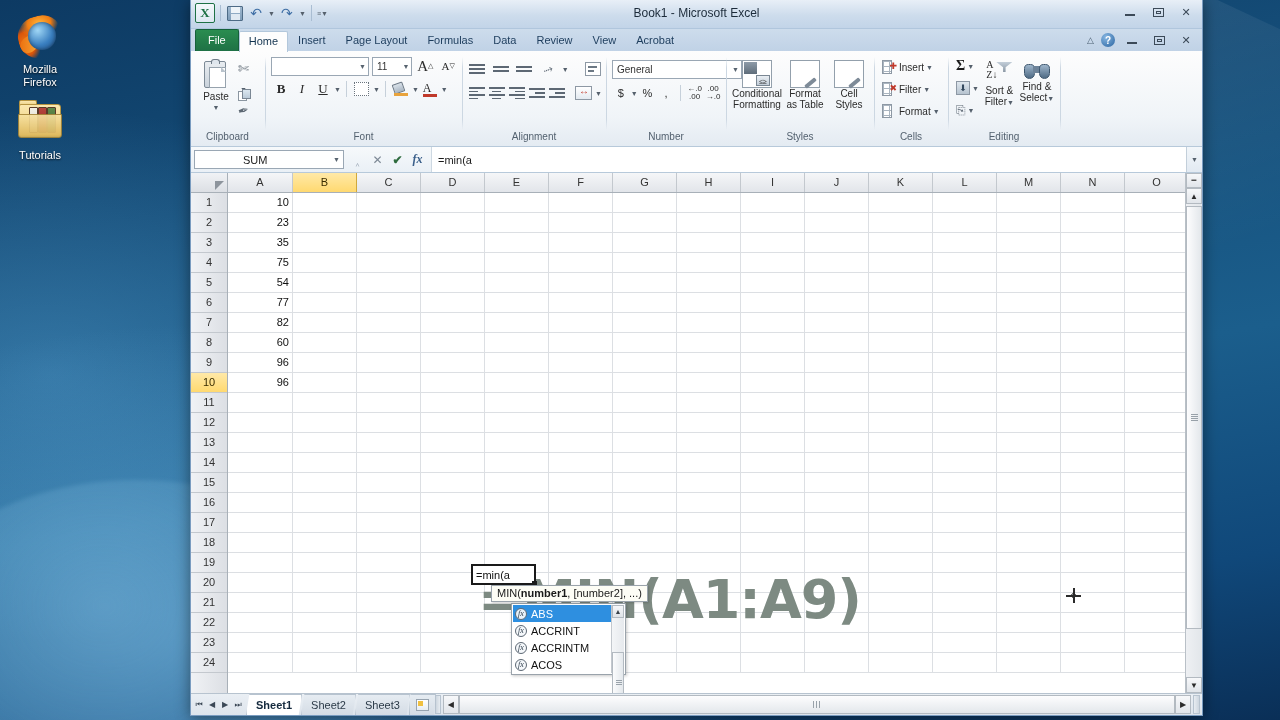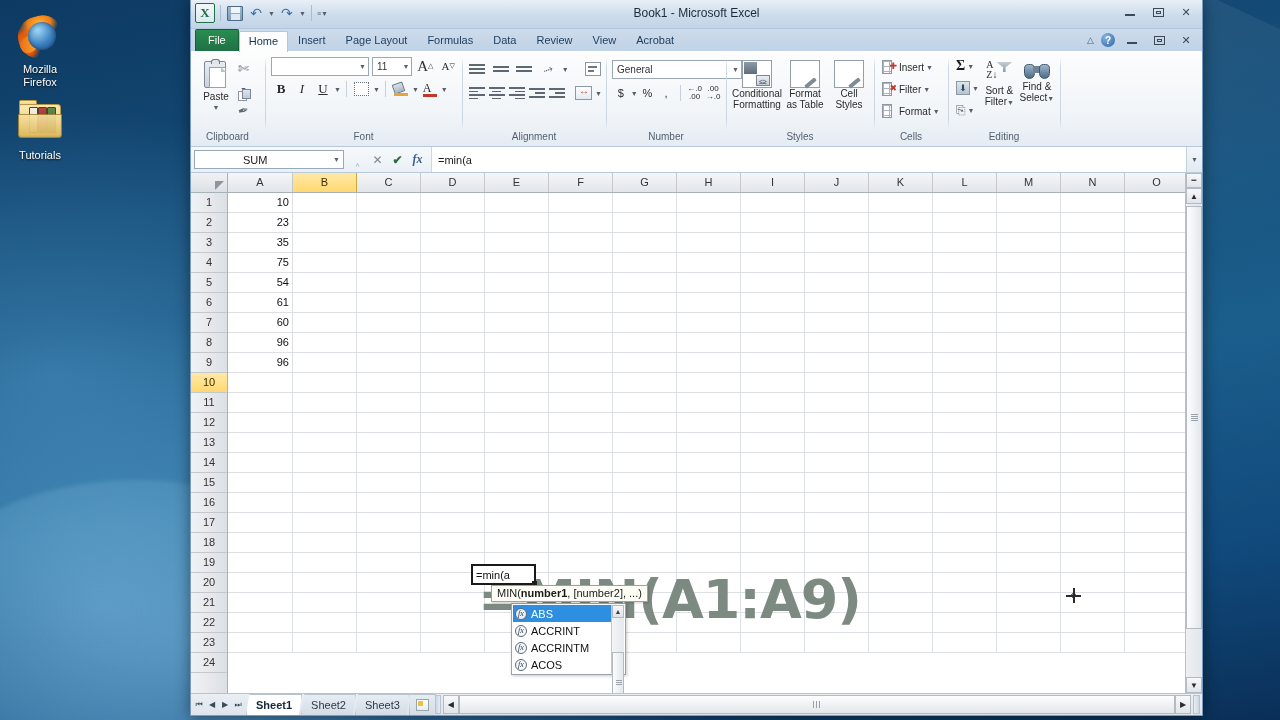--- a/index.html
+++ b/index.html
@@ -990,21 +990,38 @@
           <div class="cell" style="width: 64px;"></div>
           <div class="cell" style="width: 64px;"></div>
           <div class="cell" style="width: 64px;"></div>
           <div class="cell" style="width: 64px;"></div>
           <div class="cell" style="width: 64px;"></div>
           <div class="cell" style="width: 64px;"></div>
           <div class="cell" style="width: 64px;"></div>
           <div class="cell" style="width: 64px;"></div>
         </div>
         <div class="crow">
-          <div class="cell num" style="width: 65px;">61</div>
+          <div class="cell num" style="width: 65px;">77</div>
+          <div class="cell" style="width: 64px;"></div>
+          <div class="cell" style="width: 64px;"></div>
+          <div class="cell" style="width: 64px;"></div>
+          <div class="cell" style="width: 64px;"></div>
+          <div class="cell" style="width: 64px;"></div>
+          <div class="cell" style="width: 64px;"></div>
+          <div class="cell" style="width: 64px;"></div>
+          <div class="cell" style="width: 64px;"></div>
+          <div class="cell" style="width: 64px;"></div>
+          <div class="cell" style="width: 64px;"></div>
+          <div class="cell" style="width: 64px;"></div>
+          <div class="cell" style="width: 64px;"></div>
+          <div class="cell" style="width: 64px;"></div>
+          <div class="cell" style="width: 64px;"></div>
+        </div>
+        <div class="crow">
+          <div class="cell num" style="width: 65px;">82</div>
           <div class="cell" style="width: 64px;"></div>
           <div class="cell" style="width: 64px;"></div>
           <div class="cell" style="width: 64px;"></div>
           <div class="cell" style="width: 64px;"></div>
           <div class="cell" style="width: 64px;"></div>
           <div class="cell" style="width: 64px;"></div>
           <div class="cell" style="width: 64px;"></div>
           <div class="cell" style="width: 64px;"></div>
           <div class="cell" style="width: 64px;"></div>
           <div class="cell" style="width: 64px;"></div>

